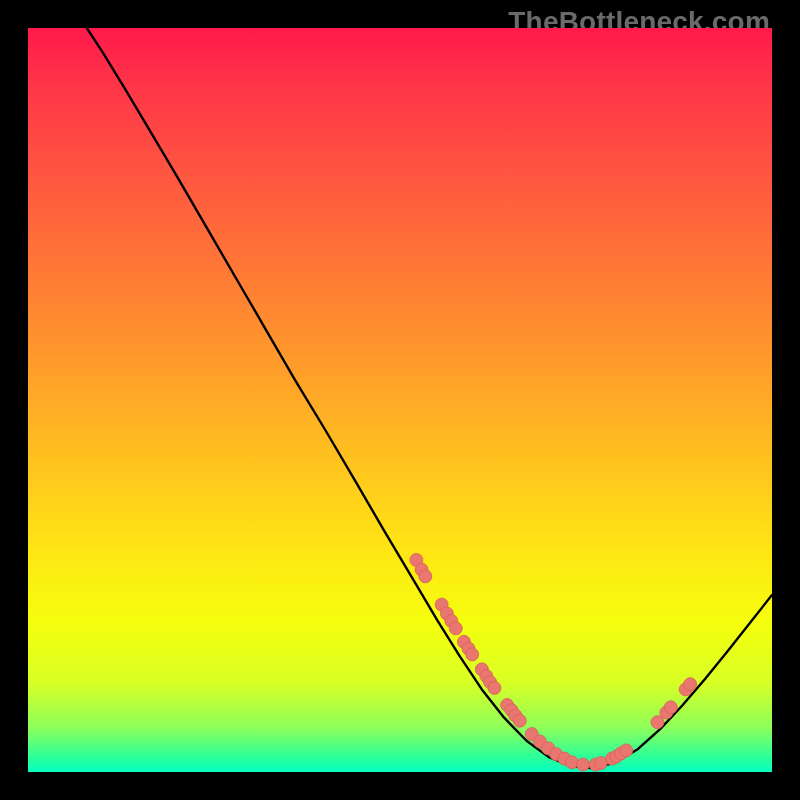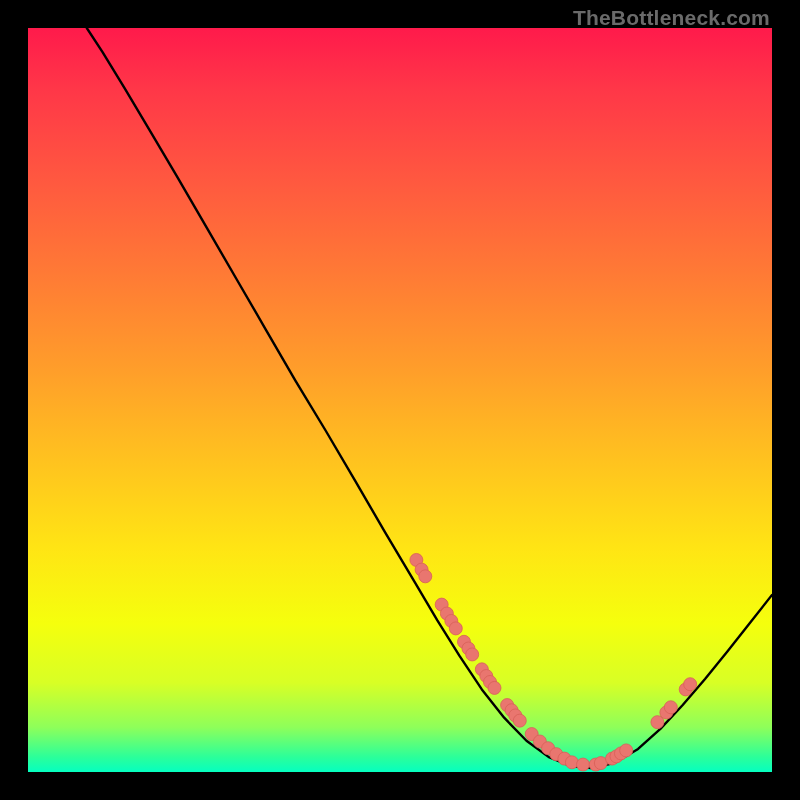--- a/index.html
+++ b/index.html
@@ -36,21 +36,21 @@
       #8eff5a 94%,
       #2bff9a 98%,
       #05ffc0 100%
     );
   }
   .watermark {
     position: absolute;
     top: 6px;
     right: 30px;
     color: #6a6a6a;
-    font-size: 21px;
+    font-size: 28px;
     font-weight: 600;
     letter-spacing: 0.2px;
     user-select: none;
   }
   svg.curve, svg.points {
     position: absolute;
     inset: 0;
     width: 744px;
     height: 744px;
     overflow: visible;

